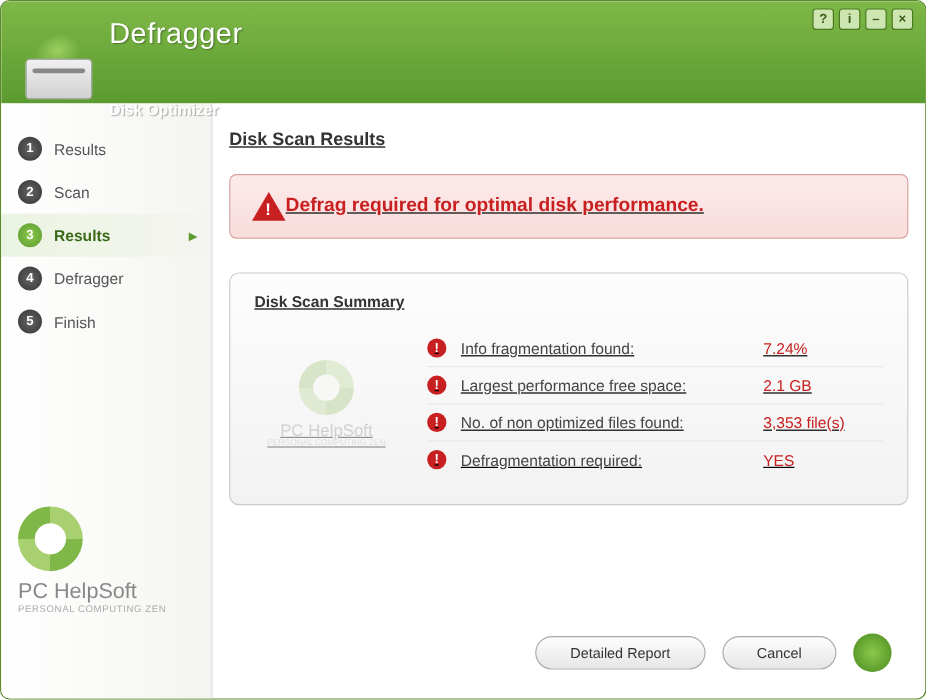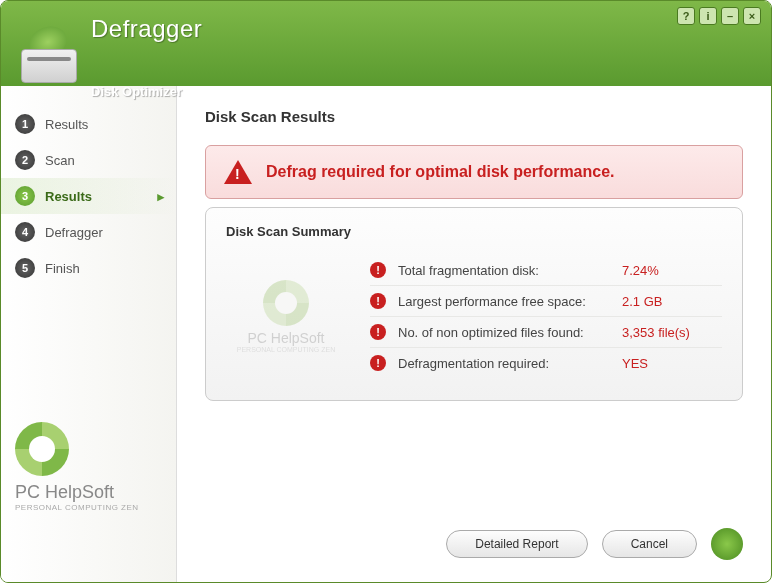--- a/index.html
+++ b/index.html
@@ -31,24 +31,24 @@
 .step.active .num { background: radial-gradient(#8ac84a,#5a9a2f); }
 .step.active::after { content: "▸"; position: absolute; right: 12px; color: #5a9a2f; }
 
 .sidebar-footer { margin-top: auto; padding: 20px 14px 70px; }
 .pchs-logo { display: flex; flex-direction: column; align-items: flex-start; }
 .swirl { width: 54px; height: 54px; border-radius: 50%; background: conic-gradient(#a8d070 0 90deg,#7fb848 90deg 180deg,#a8d070 180deg 270deg,#7fb848 270deg 360deg); position: relative; margin-bottom: 6px; }
 .swirl::after { content:""; position:absolute; inset:14px; background:#fff; border-radius:50%; }
 .pchs-logo .t1 { font-size: 18px; color: #888; }
 .pchs-logo .t2 { font-size: 8px; color: #aaa; letter-spacing: 0.5px; }
 
-.content { flex: 1; padding: 22px 28px; position: relative; }
+.content { flex: 1; padding: 22px 14px; position: relative; text-decoration: underline; }
 .page-title { font-size: 15px; font-weight: bold; color: #333; margin-bottom: 20px; }
 
-.alert { border: 1px solid #d9a0a0; background: linear-gradient(#fdeaea,#f9dcdc); border-radius: 6px; padding: 14px 18px; display: flex; align-items: center; gap: 14px; margin-bottom: 8px; }
+.alert { border: 1px solid #d9a0a0; background: linear-gradient(#fdeaea,#f9dcdc); border-radius: 6px; padding: 14px 18px; display: flex; align-items: center; gap: 0; margin-bottom: 28px; }
 .alert-icon { width: 0; height: 0; border-left: 14px solid transparent; border-right: 14px solid transparent; border-bottom: 24px solid #c82020; position: relative; }
 .alert-icon::after { content:"!"; position:absolute; left:-3px; top:6px; color:#fff; font-weight:bold; font-size:14px; }
 .alert-text { color: #c82020; font-size: 16px; font-weight: bold; }
 
 .summary { border: 1px solid #ccc; border-radius: 8px; padding: 16px 20px 22px; background: linear-gradient(#fdfdfd,#f2f2f2); }
 .summary h3 { font-size: 13px; color: #333; margin-bottom: 16px; }
 .summary-body { display: flex; gap: 24px; align-items: center; }
 .wm { width: 120px; display:flex; flex-direction:column; align-items:center; opacity:0.4; }
 .wm .swirl2 { width: 46px; height: 46px; border-radius:50%; background: conic-gradient(#c0d8a0 0 90deg,#a8c880 90deg 180deg,#c0d8a0 180deg 270deg,#a8c880 270deg 360deg); position:relative; }
 .wm .swirl2::after { content:""; position:absolute; inset:12px; background:#f7f7f5; border-radius:50%; }
@@ -132,21 +132,21 @@
       <h3>Disk Scan Summary</h3>
       <div class="summary-body">
         <div class="wm">
           <div class="swirl2"></div>
           <div class="l1">PC HelpSoft</div>
           <div class="l2">PERSONAL COMPUTING ZEN</div>
         </div>
         <div class="rows">
           <div class="row">
             <span class="ri">!</span>
-            <span class="lbl">Total fragmentation disk:</span>
+            <span class="lbl">Info fragmentation found:</span>
             <span class="val">7.24%</span>
           </div>
           <div class="row">
             <span class="ri">!</span>
             <span class="lbl">Largest performance free space:</span>
             <span class="val">2.1 GB</span>
           </div>
           <div class="row">
             <span class="ri">!</span>
             <span class="lbl">No. of non optimized files found:</span>

